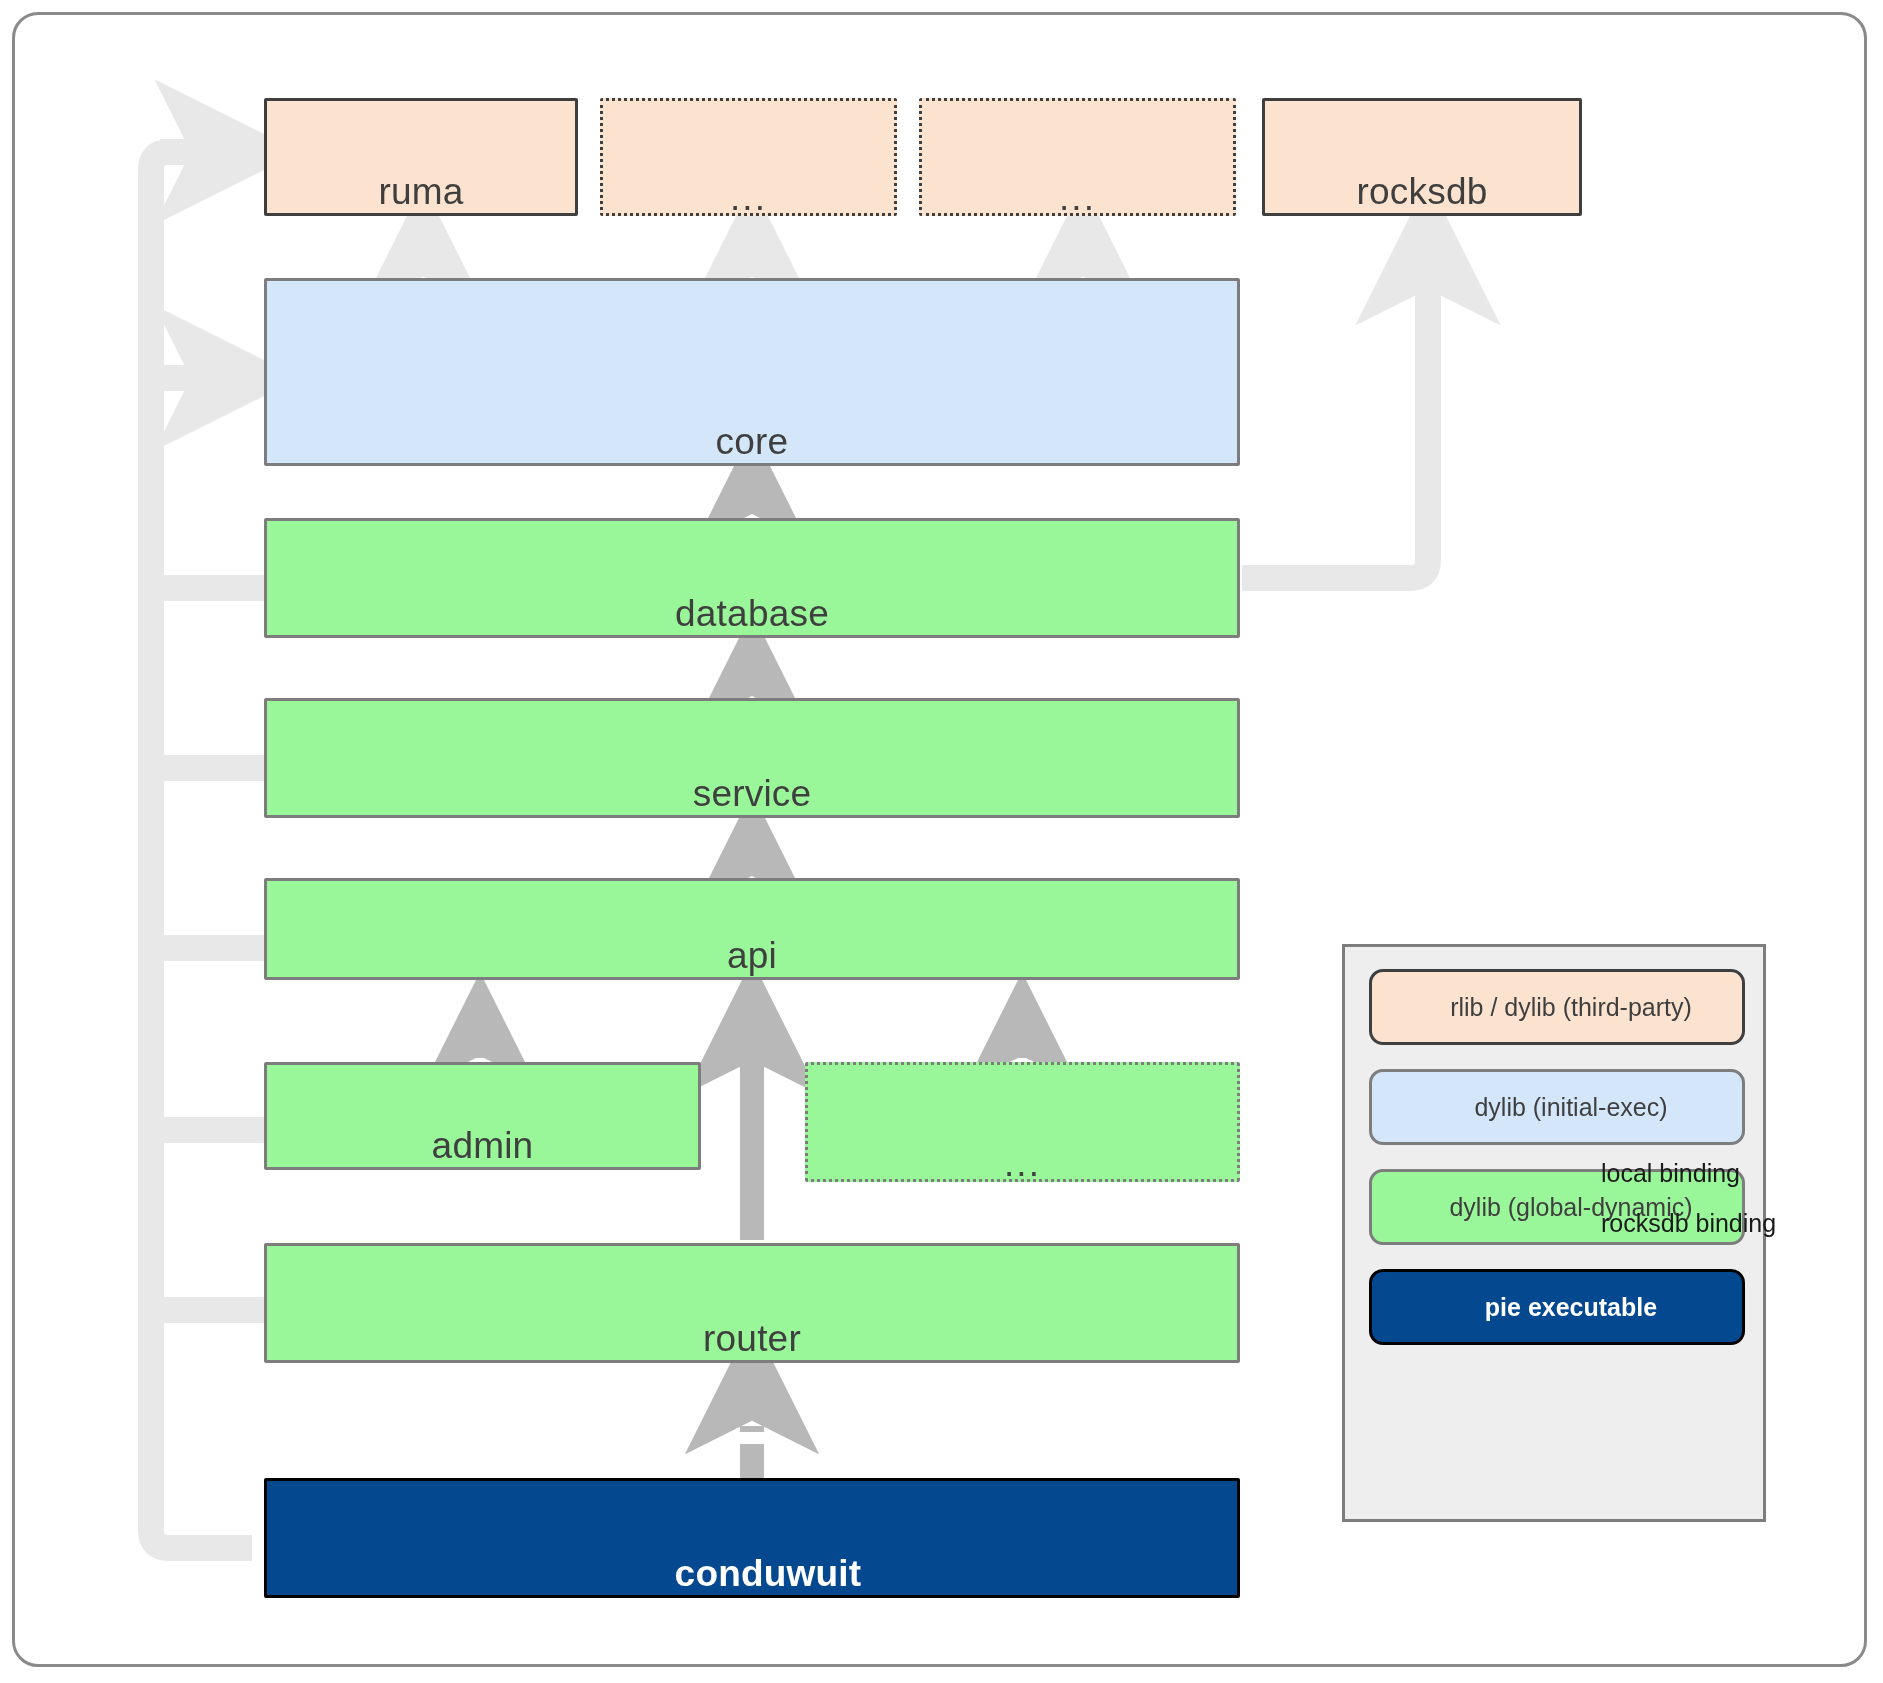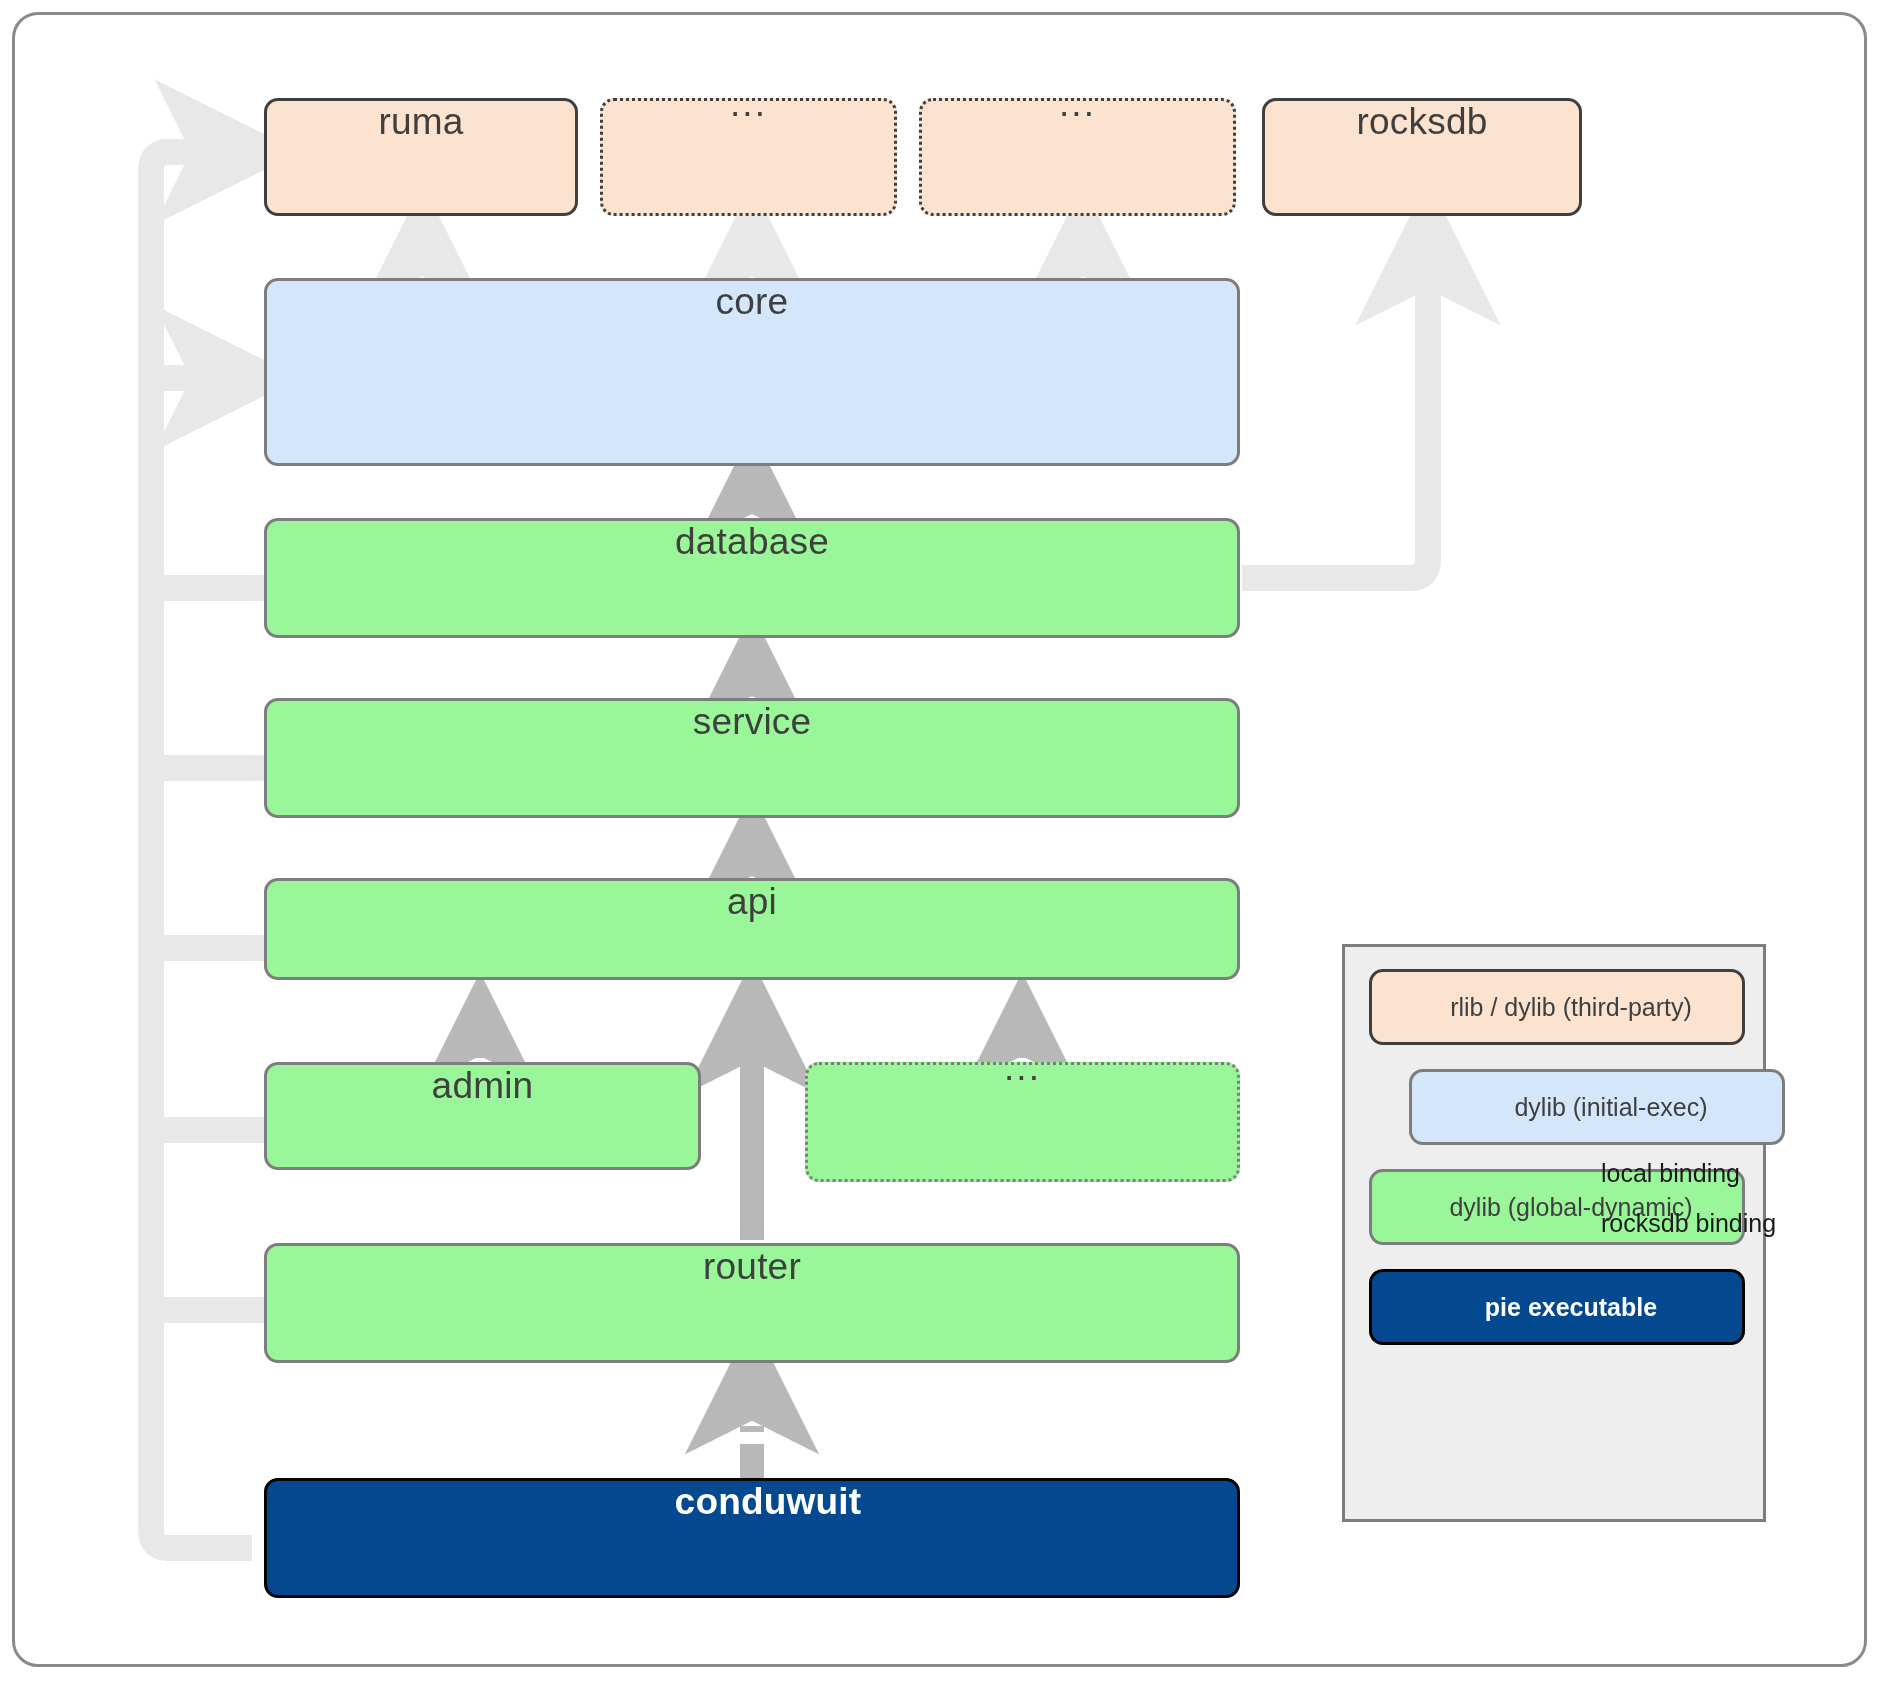--- a/index.html
+++ b/index.html
@@ -34,23 +34,23 @@
     top: 0;
     width: 1883px;
     height: 1683px;
     pointer-events: none;
   }
 
   
   .node {
     position: absolute;
     box-sizing: border-box;
-    border-radius: 14px;
+    border-radius: 2px;
     display: flex;
-    align-items: flex-start;
+    align-items: flex-end;
     justify-content: center;
     font-size: 37px;
     color: #3f3f3f;
     letter-spacing: .2px;
   }
   .node.thirdparty {
     background: #fce3d0;
     border: 3px solid #3f3f3f;
   }
   .node.thirdparty.dotted {
@@ -100,21 +100,21 @@
     box-sizing: border-box;
     border-radius: 14px;
     display: flex;
     align-items: center;
     justify-content: center;
     font-size: 25px;
     color: #3f3f3f;
     padding-left: 28px;
   }
   .legend-item.li0 { top: 22px;  background:#fce3d0; border:3px solid #3f3f3f; }
-  .legend-item.li1 { top: 122px; background:#d4e6f9; border:3px solid #7d7d7d;margin-left:40px; }
+  .legend-item.li1 { top: 122px; background:#d4e6f9; border:3px solid #7d7d7d; }
   .legend-item.li2 { top: 222px; background:#99f799; border:3px solid #7d7d7d; }
   .legend-item.li3 { top: 322px; background:#04488f; border:3px solid #000000;
                      color:#ffffff; font-weight:bold; }
   .legend-arrow-label {
     position: absolute;
     font-size: 25px;
     color: #1a1a1a;
     left: 256px;
     white-space: nowrap;
   }

